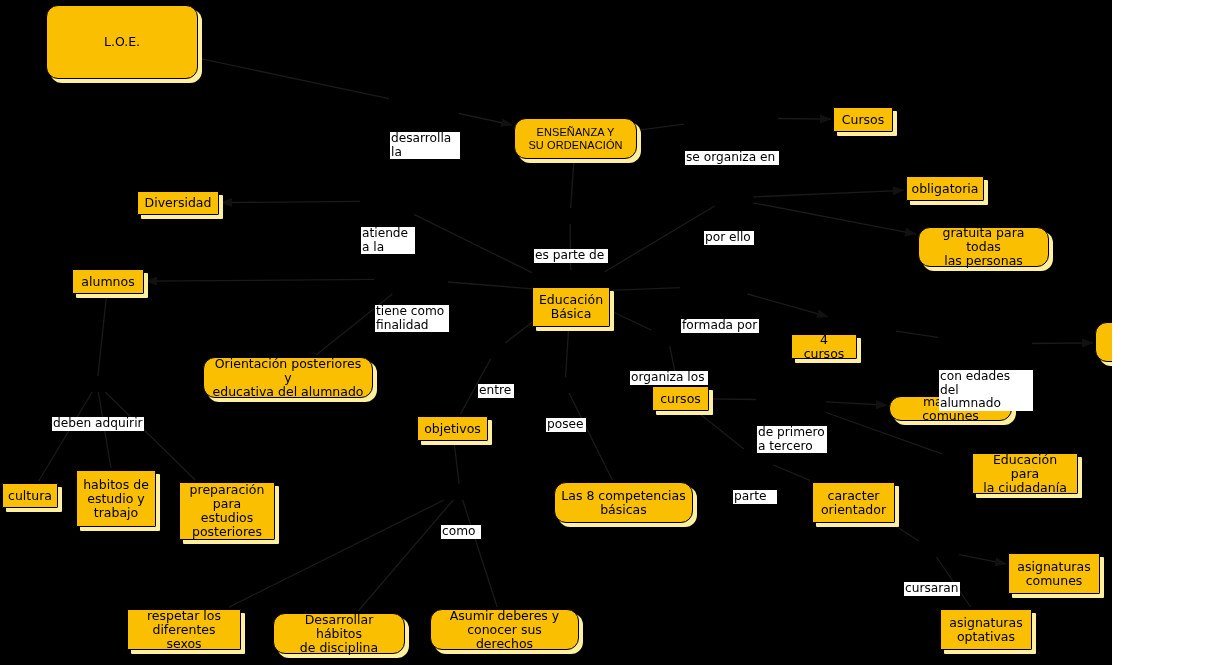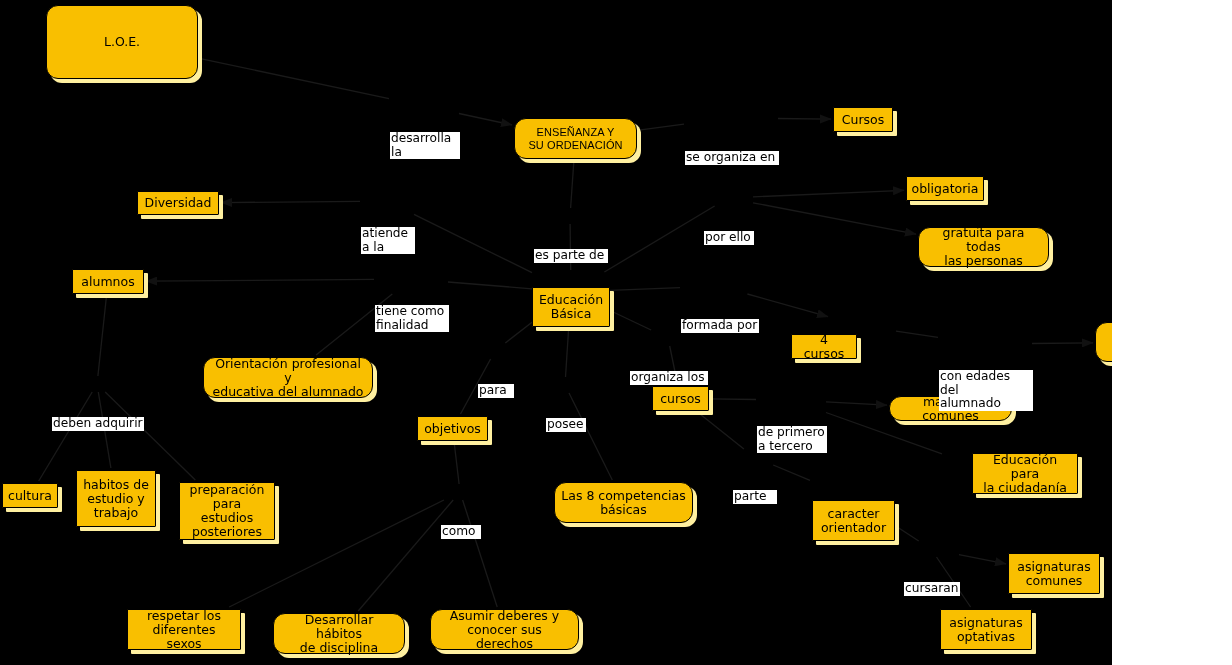--- a/index.html
+++ b/index.html
@@ -124,29 +124,29 @@
       <div class="node" style="left: 137px; top: 191px; width: 82px; height: 24px;">Diversidad</div>
       <div class="node" style="left: 906px; top: 176px; width: 78px; height: 25px;">obligatoria</div>
       <div class="node big" style="left: 918px; top: 227px; width: 131px; height: 40px;">gratuita para todas
 las personas</div>
       <div class="node" style="left: 72px; top: 269px; width: 72px; height: 25px;">alumnos</div>
       <div class="node" style="left: 532px; top: 287px; width: 78px; height: 40px;">Educación
 Básica</div>
       <div class="node" style="left: 791px; top: 314px; width: 66px; height: 25px; margin-top: 20px;">4 cursos</div>
       <div class="node big" style="left: 1095px; top: 322px; width: 130px; height: 40px;">entre 12 y 16 años
 normalmente</div>
-      <div class="node big" style="left: 203px; top: 357px; width: 170px; height: 41px;">Orientación profesional y
+      <div class="node big" style="left: 203px; top: 357px; width: 170px; height: 41px;">Orientación posteriores y
 educativa del alumnado</div>
       <div class="node" style="left: 652px; top: 386px; width: 57px; height: 25px;">cursos</div>
       <div class="node big" style="left: 889px; top: 396px; width: 123px; height: 25px;">materias comunes</div>
       <div class="node" style="left: 417px; top: 416px; width: 71px; height: 25px;">objetivos</div>
       <div class="node" style="left: 972px; top: 453px; width: 106px; height: 41px;">Educación para
 la ciudadanía</div>
       <div class="node" style="left: 2px; top: 483px; width: 56px; height: 25px;">cultura</div>
-      <div class="node" style="left: 812px; top: 500px; width: 83px; height: 41px;">caracter
+      <div class="node" style="left: 812px; top: 482px; width: 83px; height: 41px;">caracter
 orientador</div>
       <div class="node" style="left: 76px; top: 470px; width: 80px; height: 57px;">habitos de
 estudio y
 trabajo</div>
       <div class="node" style="left: 179px; top: 482px; width: 96px; height: 58px;">preparación
 para estudios
 posteriores</div>
       <div class="node big" style="left: 554px; top: 482px; width: 139px; height: 41px;">Las 8 competencias
 básicas</div>
       <div class="node" style="left: 1008px; top: 553px; width: 92px; height: 41px;">asignaturas
@@ -167,21 +167,21 @@
       <div class="link-label" style="left: 361px; top: 187px; width: 52px;">atiende
 a la</div>
       <div class="link-label" style="left: 704px; top: 191px; width: 48px;">por ello</div>
       <div class="link-label" style="left: 534px; top: 209px; width: 72px;">es parte de</div>
       <div class="link-label" style="left: 375px; top: 265px; width: 72px;">tiene como
 finalidad</div>
       <div class="link-label" style="left: 681px; top: 279px; width: 76px;">formada por</div>
       <div class="link-label" style="left: 630px; top: 331px; width: 76px;">organiza los</div>
       <div class="link-label" style="left: 939px; top: 330px; width: 92px;">con edades del
 alumnado</div>
-      <div class="link-label" style="left: 478px; top: 344px; width: 34px;">para</div>
+      <div class="link-label" style="left: 478px; top: 344px; width: 34px;">entre</div>
       <div class="link-label" style="left: 52px; top: 377px; width: 90px;">deben adquirir</div>
       <div class="link-label" style="left: 546px; top: 378px; width: 38px;">posee</div>
       <div class="link-label" style="left: 757px; top: 386px; width: 68px;">de primero
 a tercero</div>
       <div class="link-label" style="left: 733px; top: 450px; width: 42px;">parte</div>
       <div class="link-label" style="left: 441px; top: 485px; width: 38px;">como</div>
       <div class="link-label" style="left: 904px; top: 542px; width: 54px;">cursaran</div>
     </div>
 </div>
 

